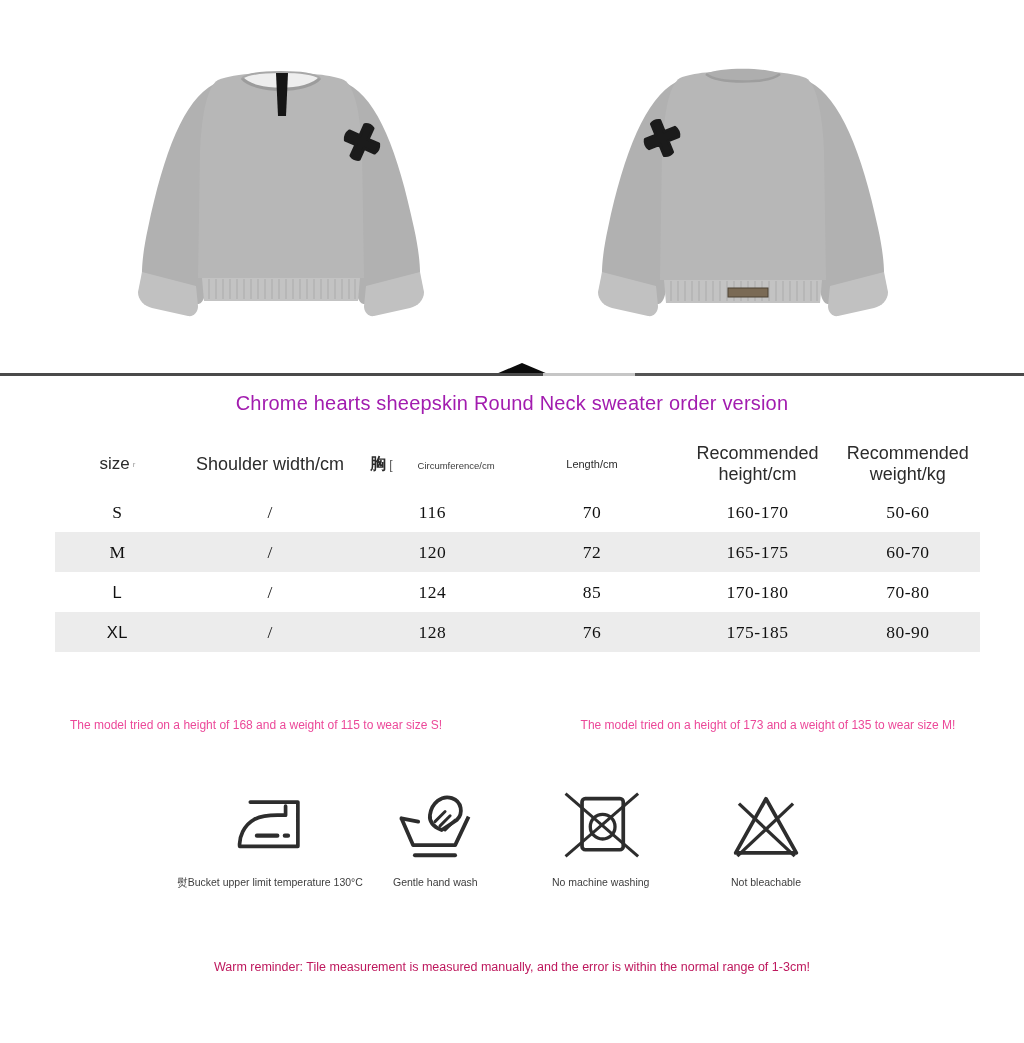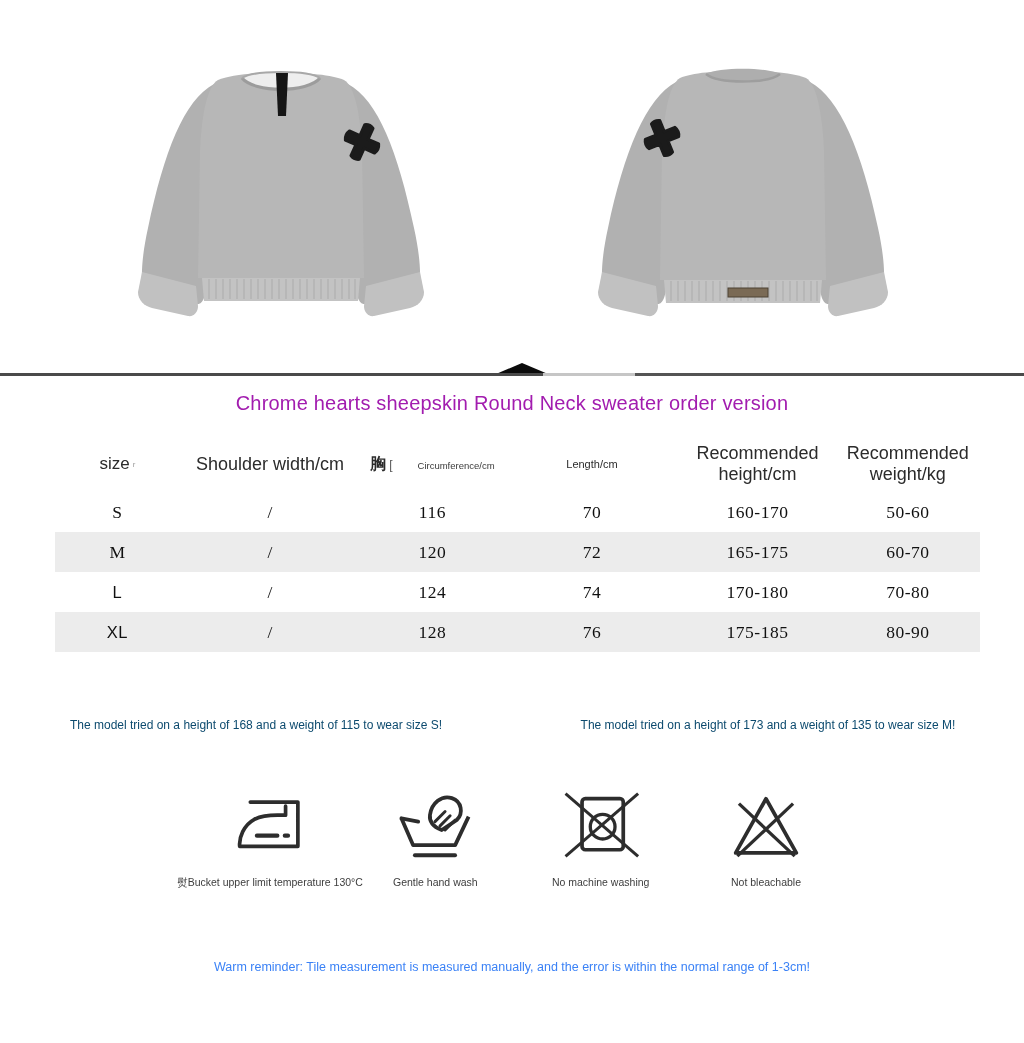--- a/index.html
+++ b/index.html
@@ -72,21 +72,21 @@
     text-align: center;
     font-family: "Liberation Serif", serif;
     font-size: 17.5px;
     color: #101010;
     letter-spacing: 0.5px;
   }
   .t-data .cell.sans { font-family: "Liberation Sans", sans-serif; font-size: 16.5px; }
 
   
   .notes-row { margin-top: 66px; display: flex; }
-  .note { width: 50%; text-align: center; font-size: 12px; color: #0c4a6e; }
+  .note { width: 50%; text-align: center; font-size: 12px; color: #ec4899; }
 
   
   .care-row {
     margin: 52px 0 0 212px;
     width: 612px;
     display: flex;
     justify-content: space-between;
   }
   .care-item { width: 116px; display: flex; flex-direction: column; align-items: center; }
   .care-item .icon-box { height: 82px; display: flex; align-items: center; justify-content: center; }
@@ -96,21 +96,21 @@
     color: #3d3d3d;
     white-space: nowrap;
     text-align: center;
   }
 
   
   .reminder {
     margin-top: 70px;
     text-align: center;
     font-size: 12.5px;
-    color: #3b82f6;
+    color: #be185d;
   }
 </style>
 </head>
 <body>
 
 <div class="page">
 
   <div class="images-row">
     <div class="sweater-wrap">
       <svg width="350" height="300" viewBox="0 0 350 300">
@@ -199,21 +199,21 @@
       <div class="cell t-col-3">120</div>
       <div class="cell t-col-4">72</div>
       <div class="cell t-col-5">165-175</div>
       <div class="cell t-col-6">60-70</div>
     </div>
 
     <div class="t-row t-data">
       <div class="cell sans t-col-1">L</div>
       <div class="cell t-col-2">/</div>
       <div class="cell t-col-3">124</div>
-      <div class="cell t-col-4">74</div>
+      <div class="cell t-col-4">85</div>
       <div class="cell t-col-5">170-180</div>
       <div class="cell t-col-6">70-80</div>
     </div>
 
     <div class="t-row t-data striped">
       <div class="cell sans t-col-1">XL</div>
       <div class="cell t-col-2">/</div>
       <div class="cell t-col-3">128</div>
       <div class="cell t-col-4">76</div>
       <div class="cell t-col-5">175-185</div>

